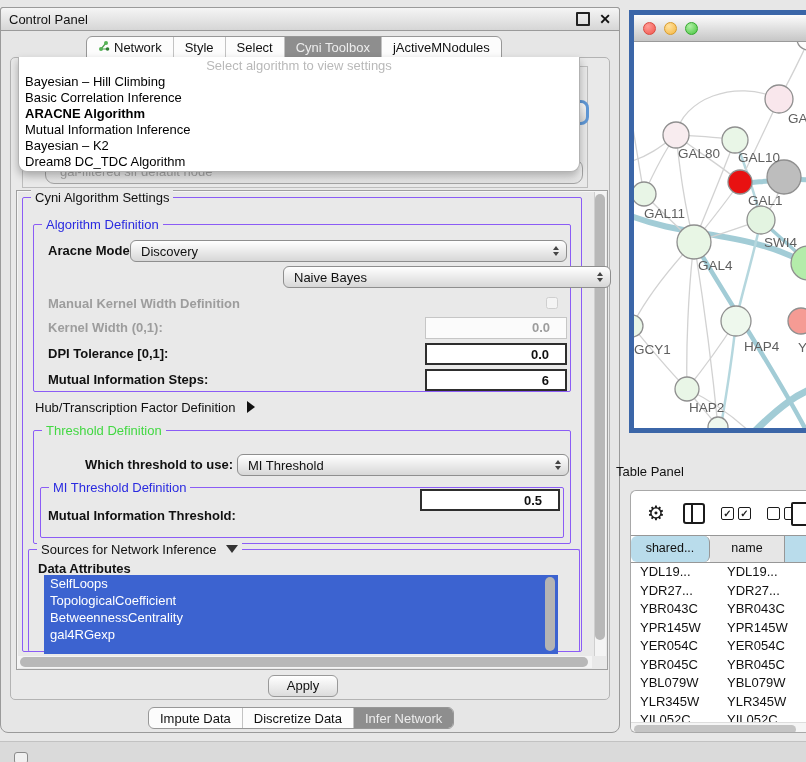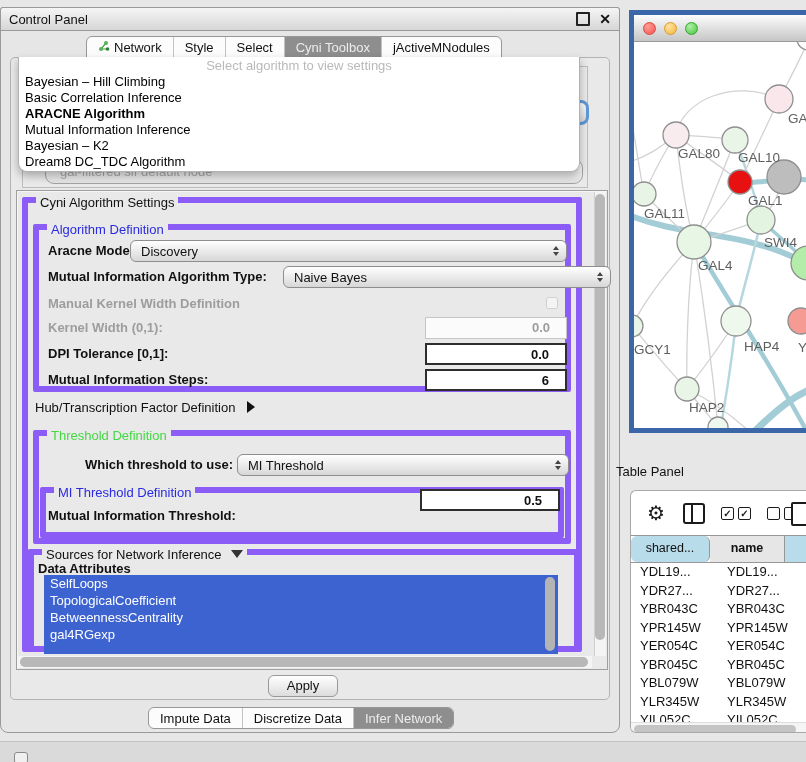--- a/index.html
+++ b/index.html
@@ -48,21 +48,21 @@
 
   
   #settings-pane{left:16px;top:190px;width:592px;height:480px;background:#e9e9e9;
     border:1px solid #9f9f9f;box-shadow:inset 1px 1px 0 #f6f6f6;}
   #v-scroll{left:594px;top:192px;width:12px;height:464px;background:#f4f4f4;border-left:1px solid #cfcfcf;}
   #v-thumb{left:595px;top:194px;width:10px;height:446px;background:#b8b8b8;border-radius:6px;}
   #h-scroll{left:18px;top:656px;width:574px;height:12px;background:#f4f4f4;}
   #h-thumb{left:20px;top:657px;width:568px;height:10px;background:#b8b8b8;border-radius:6px;}
 
   
-  .group{border:6px solid #8b5cf6;border-radius:2px;padding-left:48px;}
+  .group{border:1px solid #8b5cf6;border-radius:2px;padding-left:48px;}
   .legend{position:absolute;top:-8px;left:8px;background:#e9e9e9;padding:0 4px;line-height:15px;white-space:nowrap;}
   .legend.blue{color:#2a2ae0;}
   .legend.green{color:#43d843;}
   #grp-cyni{left:22px;top:197px;width:560px;height:455px;}
   #grp-algdef{left:33px;top:224px;width:538px;height:168px;}
   #grp-threshold{left:33px;top:430px;width:538px;height:114px;}
   #grp-mithr{left:40px;top:487px;width:524px;height:51px;}
   #grp-sources{left:28px;top:549px;width:552px;height:103px;border-bottom:none;}
 
   .lbl{font-weight:bold;line-height:22px;white-space:nowrap;}
@@ -116,21 +116,21 @@
   .colicon{width:18px;height:17px;border:2.5px solid #1b1b1b;border-radius:3px;position:relative;margin-left:18px;}
   .colicon::after{content:"";position:absolute;left:6px;top:0;width:2.5px;height:100%;background:#1b1b1b;}
   .ckpair{display:flex;gap:4px;margin-left:16px;}
   .ck{width:11px;height:11px;border:1.8px solid #1b1b1b;border-radius:2px;font-size:10px;
     line-height:11px;text-align:center;font-weight:bold;color:#1b1b1b;}
   .docicon{position:absolute;left:160px;top:11px;width:15px;height:20px;border:2.5px solid #1b1b1b;border-radius:2px;background:#fff;}
   #tp-header{display:flex;height:26px;border-top:1px solid #979797;border-bottom:1px solid #979797;
     font-size:12.5px;align-items:stretch;text-align:center;}
   .th{line-height:24px;border-right:1px solid #979797;overflow:hidden;}
   .th.blue{background:#b9dceb;}
-  .th.gray{background:#e6e6e6;font-weight:bold;}
+  .th.gray{background:#e6e6e6;}
   .c1{width:78px;border-radius:6px;}.c2{width:74px;}.c3{flex:1;border-right:none;}
   #tp-body{height:159px;overflow:hidden;}
   .trow{display:flex;height:18.5px;line-height:18.5px;}
   .trow .cell{overflow:hidden;white-space:nowrap;}
   .trow .c1{padding-left:9px;}.trow .c2{padding-left:9px;}.trow .c3{padding-left:5px;}
   #tp-hscroll{height:13px;background:#f5f5f5;border-top:1px solid #ddd;position:relative;}
   #tp-hthumb{position:absolute;left:3px;top:2px;width:162px;height:9px;background:#c4c4c4;border-radius:5px;}
 
   
   #bottom-band{left:0;top:741px;width:806px;height:21px;background:#dadada;border-top:1px solid #c2c2c2;}
@@ -200,21 +200,20 @@
 
   <div class="lbl abs" style="left:48px;top:240px;">Aracne Mode:</div>
   <div class="combo abs" style="left:130px;top:240px;width:437px;">
     <span>Discovery</span>
     <span class="spin">
         <i class="up"></i>
         <i class="dn"></i>
       </span>
   </div>
 
-  <div class="lbl abs" style="left:48px;top:266px;">Mutual Information Algorithm Type:</div>
   <div class="combo abs" style="left:283px;top:266px;width:328px;">
     <span>Naive Bayes</span>
     <span class="spin">
         <i class="up"></i>
         <i class="dn"></i>
       </span>
   </div>
 
   <div class="lbl dis abs" style="left:48px;top:293px;">Manual Kernel Width Definition</div>
   <div class="checkbox abs" style="left:546px;top:297px;"></div>

